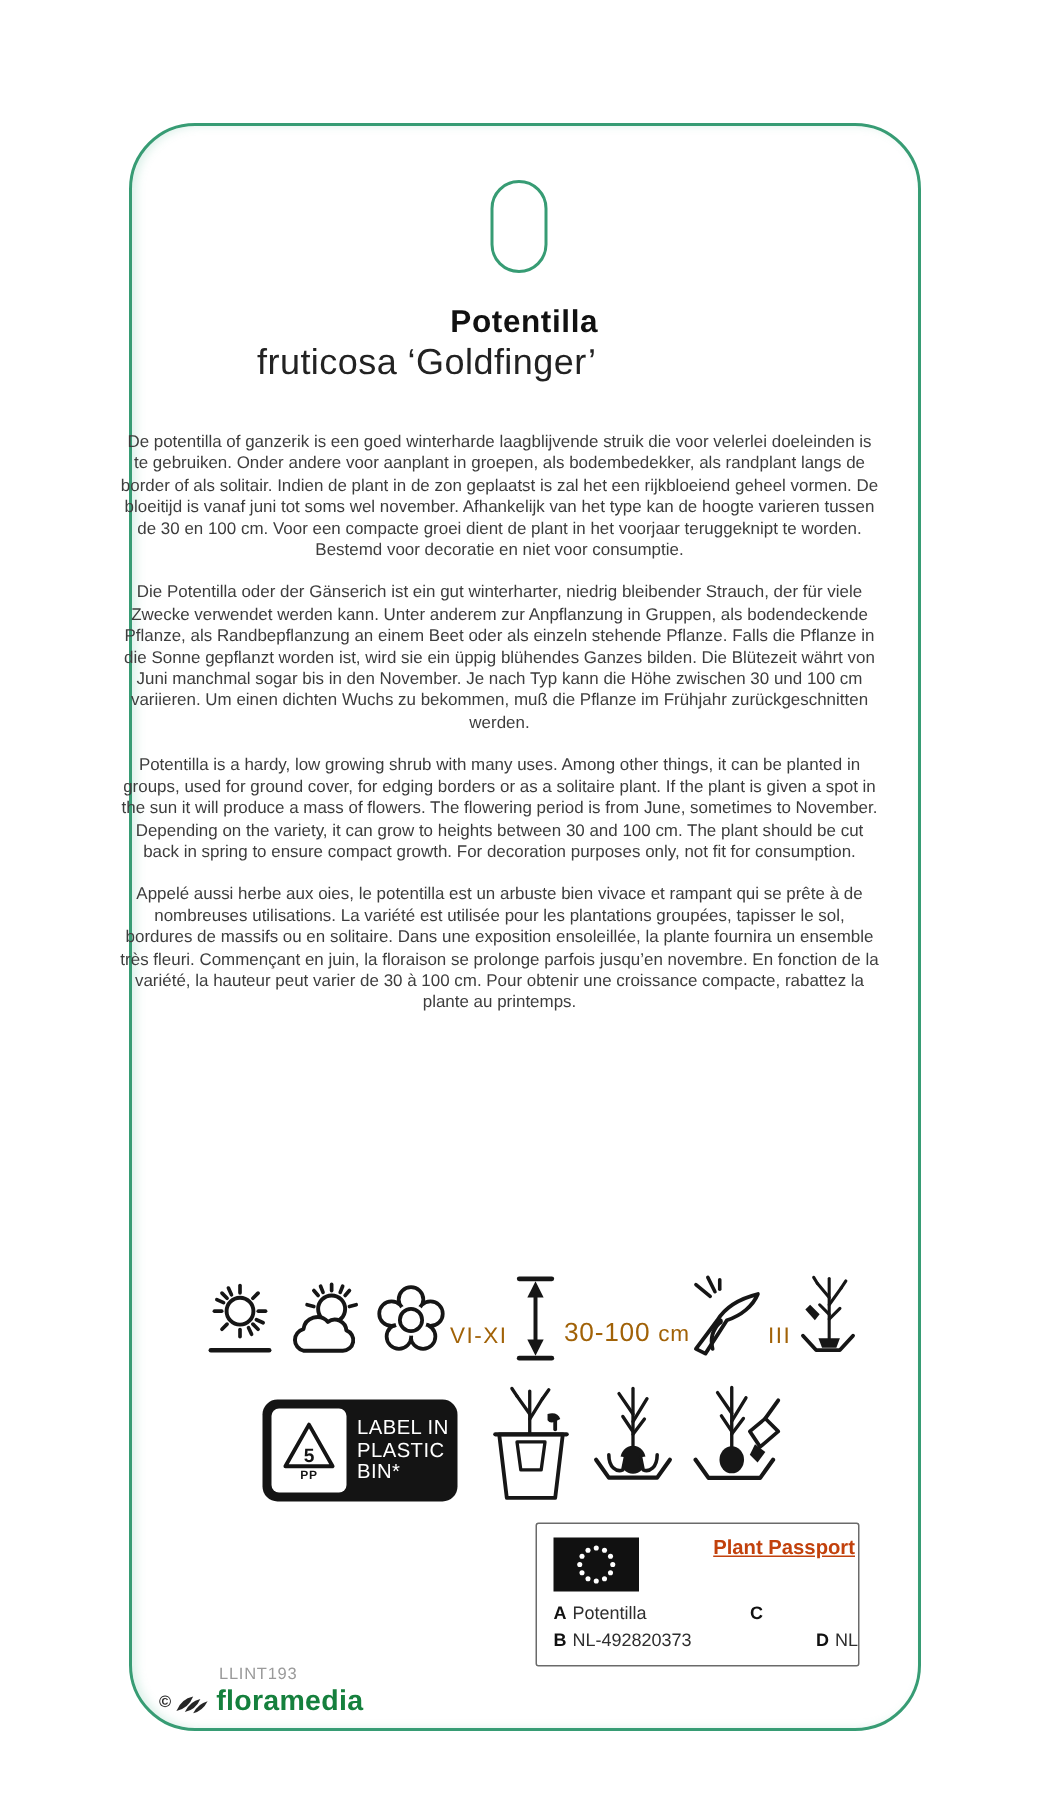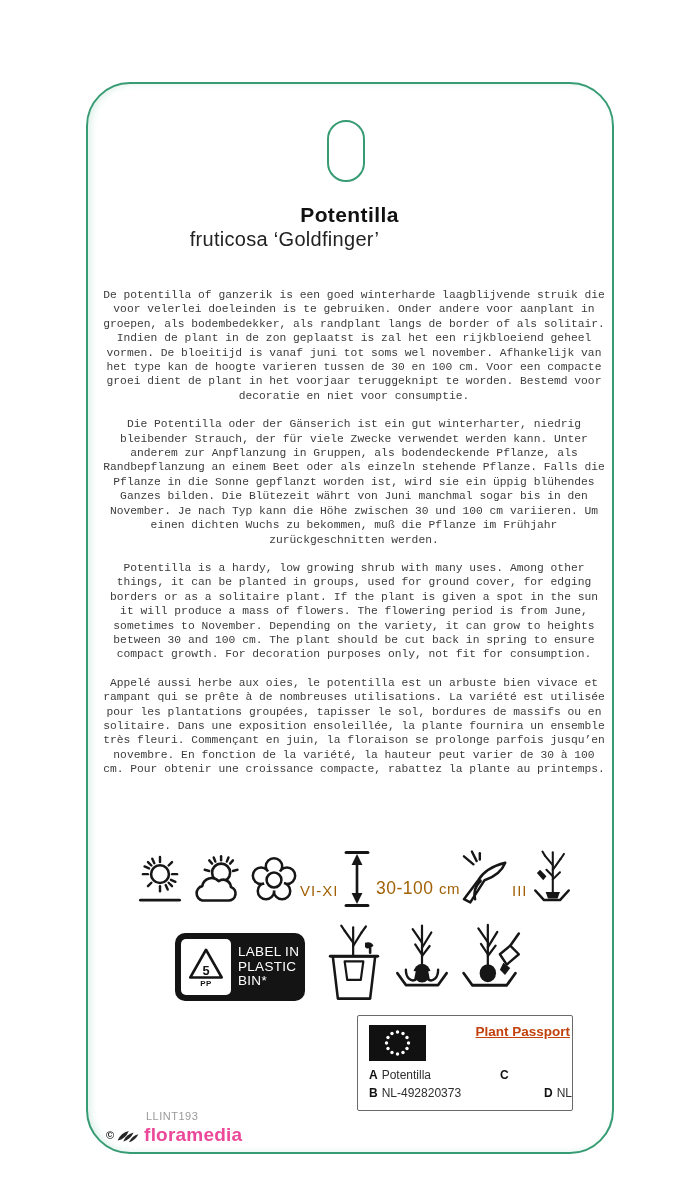--- a/index.html
+++ b/index.html
@@ -7,22 +7,22 @@
           font-family:"Liberation Sans",sans-serif;color:#3c3c3c;margin-top:20px;}
   
   .card{position:absolute;left:86px;top:62px;width:524px;height:1068px;
         border:2px solid #379c74;border-radius:44px;background:#fff;
         box-shadow:inset 3px 0 6px rgba(120,200,170,.25);}
   .hang-hole{position:absolute;left:327px;top:100px;width:34px;height:58px;
              border:2.5px solid #379c74;border-radius:19px;background:#fff;}
   .title{position:absolute;left:0;top:183px;width:699px;text-align:center;
          font-size:21px;font-weight:bold;color:#111;letter-spacing:.4px;}
   .subtitle{position:absolute;left:0;top:208px;width:569px;text-align:center;
-            font-size:20px;color:#222;letter-spacing:.3px;}
-  .descriptions{position:absolute;left:101px;top:268px;width:506px;font-family:Liberation Mono, monospace;}
+            font-size:24px;color:#222;letter-spacing:.3px;}
+  .descriptions{position:absolute;left:80px;top:268px;width:506px;}
   .descriptions p{margin:0 0 14px 0;font-size:11.3px;line-height:14.4px;
                   text-align:center;color:#3d3d3d;}
   .icon-abs{position:absolute;}
   .icon-label{position:absolute;font-weight:normal;color:#a16207;}
   svg .ln{stroke:#161616;fill:none;stroke-linecap:round;stroke-linejoin:round;}
   svg .fl{fill:#161616;stroke:none;}
   svg .wh{fill:#ffffff;}
   
   .badge{position:absolute;left:175px;top:913px;width:130px;height:68px;background:#141414;
          border-radius:10px;display:flex;align-items:center;}
@@ -34,21 +34,21 @@
   
   .passport{position:absolute;left:357px;top:995px;width:214px;height:94px;
             border:1.5px solid #6a6a6a;border-radius:2px;background:#fff;}
   .passport .flag{position:absolute;left:11px;top:9px;width:57px;height:36px;background:#111;}
   .passport .pp-title{position:absolute;right:2px;top:8px;font-size:13.5px;font-weight:bold;color:#c2410c;text-decoration:underline;}
   .pp-field{position:absolute;font-size:12px;color:#2e2e2e;}
   .pp-field b{font-weight:bold;color:#111;margin-right:4px;}
   
   .foot-code{position:absolute;left:146px;top:1090px;font-size:11px;color:#9a9a9a;letter-spacing:.5px;}
   .brand{position:absolute;left:106px;top:1104px;display:flex;align-items:center;}
-  .brand .word{font-size:19px;font-weight:bold;color:#ec4899;letter-spacing:.2px;margin-left:4px;}
+  .brand .word{font-size:19px;font-weight:bold;color:#15803d;letter-spacing:.2px;margin-left:4px;}
   .brand .copy{font-size:11px;font-weight:bold;color:#262626;margin-right:2px;}
 </style>
 </head>
 <body>
 
 <div class="canvas">
 
   <div class="card"></div>
   <div class="hang-hole"></div>
 

